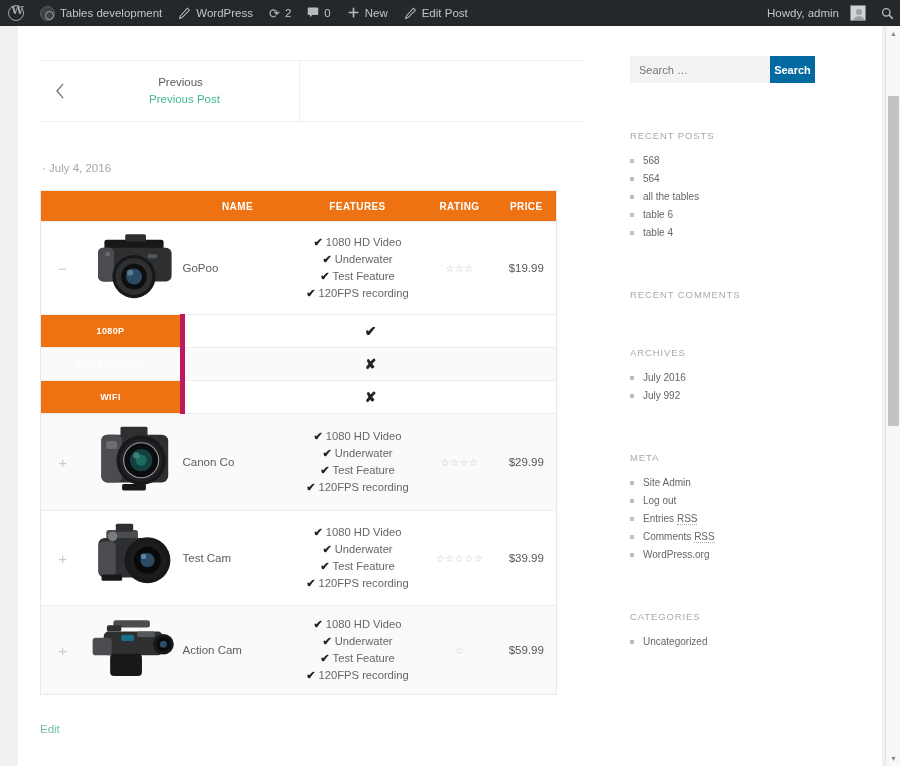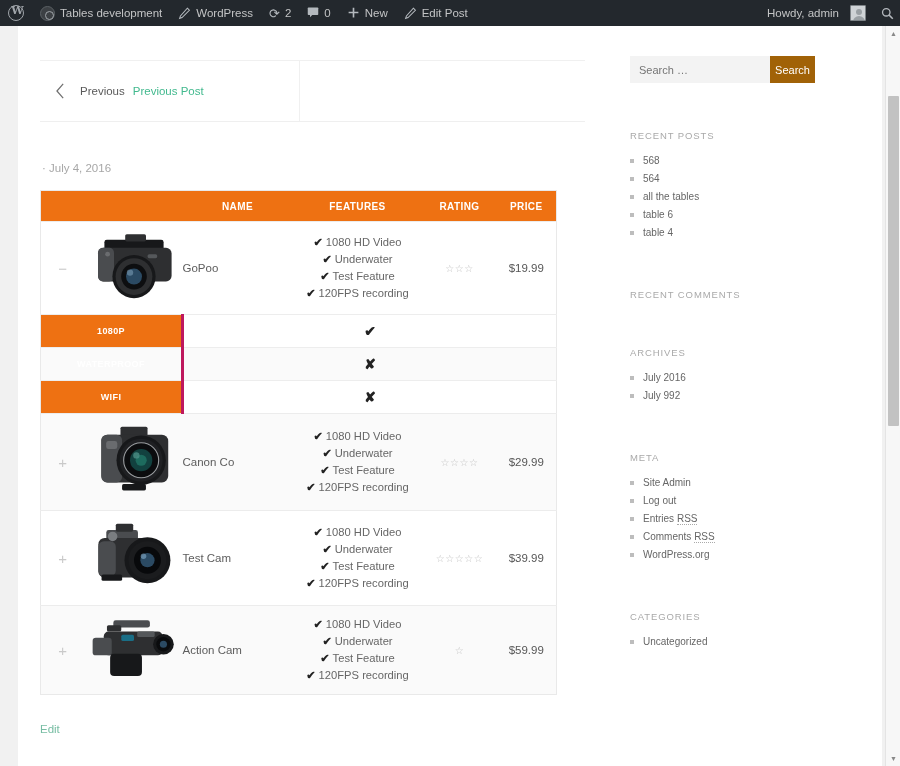--- a/index.html
+++ b/index.html
@@ -94,22 +94,22 @@
     border-top: 1px solid #f0f0f0;
     border-bottom: 1px solid #efefef;
     height: 62px;
     margin-bottom: 40px;
   }
   .nav-arrow {
     width: 40px; display: flex; align-items: center; justify-content: center;
     color: #777; font-size: 17px;
   }
   .nav-prev {
-    flex: 0 0 220px; display: flex; flex-direction: row;
-    align-items: center; justify-content: flex-start;
+    flex: 0 0 220px; display: flex; flex-direction: column;
+    align-items: center; justify-content: center;
     border-right: 1px solid #f0f0f0;
     padding-right: 18px;
   }
   .nav-label { font-size: 11.5px; color: #5a5a5a; line-height: 17px; }
   .nav-title { font-size: 11.5px; color: #42b98e; line-height: 17px; cursor: pointer; padding-left: 8px; }
   .nav-next { flex: 1; }
 
   .entry-meta {
     font-size: 11.5px; color: #a7a7a7;
     margin-bottom: 16px; padding-left: 2px;
@@ -168,21 +168,21 @@
 
   .stars { color: #c4c4c4; font-size: 10px; letter-spacing: 0.5px; }
 
   
   tr.sub-row > td { border-top: 1px solid #ededed; padding: 0; height: 33px; }
   tr.sub-row.shade > td { background: #fafafa; }
   td.sub-label {
     background: #ee7112; color: #fff;
     font-size: 9px; font-weight: bold; letter-spacing: 0.4px;
     text-align: center; vertical-align: middle;
-    border-right: 3px solid #be185d;
+    border-right: 5px solid #be185d;
   }
   td.sub-mark {
     text-align: center; vertical-align: middle;
     font-size: 14px; color: #222; font-weight: bold;
   }
 
   
   .cam { display: inline-block; position: relative; }
   .edit-link {
     display: inline-block; margin-top: 28px; margin-bottom: 26px;
@@ -192,22 +192,22 @@
   
   .search-form { display: flex; margin-bottom: 22px; }
   .search-input {
     width: 140px; height: 27px;
     border: none; background: #f3f3f3;
     padding: 0 9px; font-size: 11px; color: #8d8d8d;
     font-family: "Liberation Sans", sans-serif; outline: none;
   }
   .search-submit {
     width: 53px; height: 27px; border: none;
-    background: #a16207; color: #fff;
-    font-size: 11px; font-weight: normal; cursor: pointer;
+    background: #0369a1; color: #fff;
+    font-size: 11px; font-weight: bold; cursor: pointer;
     font-family: "Liberation Sans", sans-serif;
   }
   .widget { margin-bottom: 28px; }
   .widget-title {
     font-size: 9.5px; color: #a9a9a9;
     letter-spacing: 0.9px; font-weight: normal;
     margin-bottom: 11px; text-transform: uppercase; margin-top: 47px;
   }
   .widget ul { list-style: none; }
   .widget ul li {

